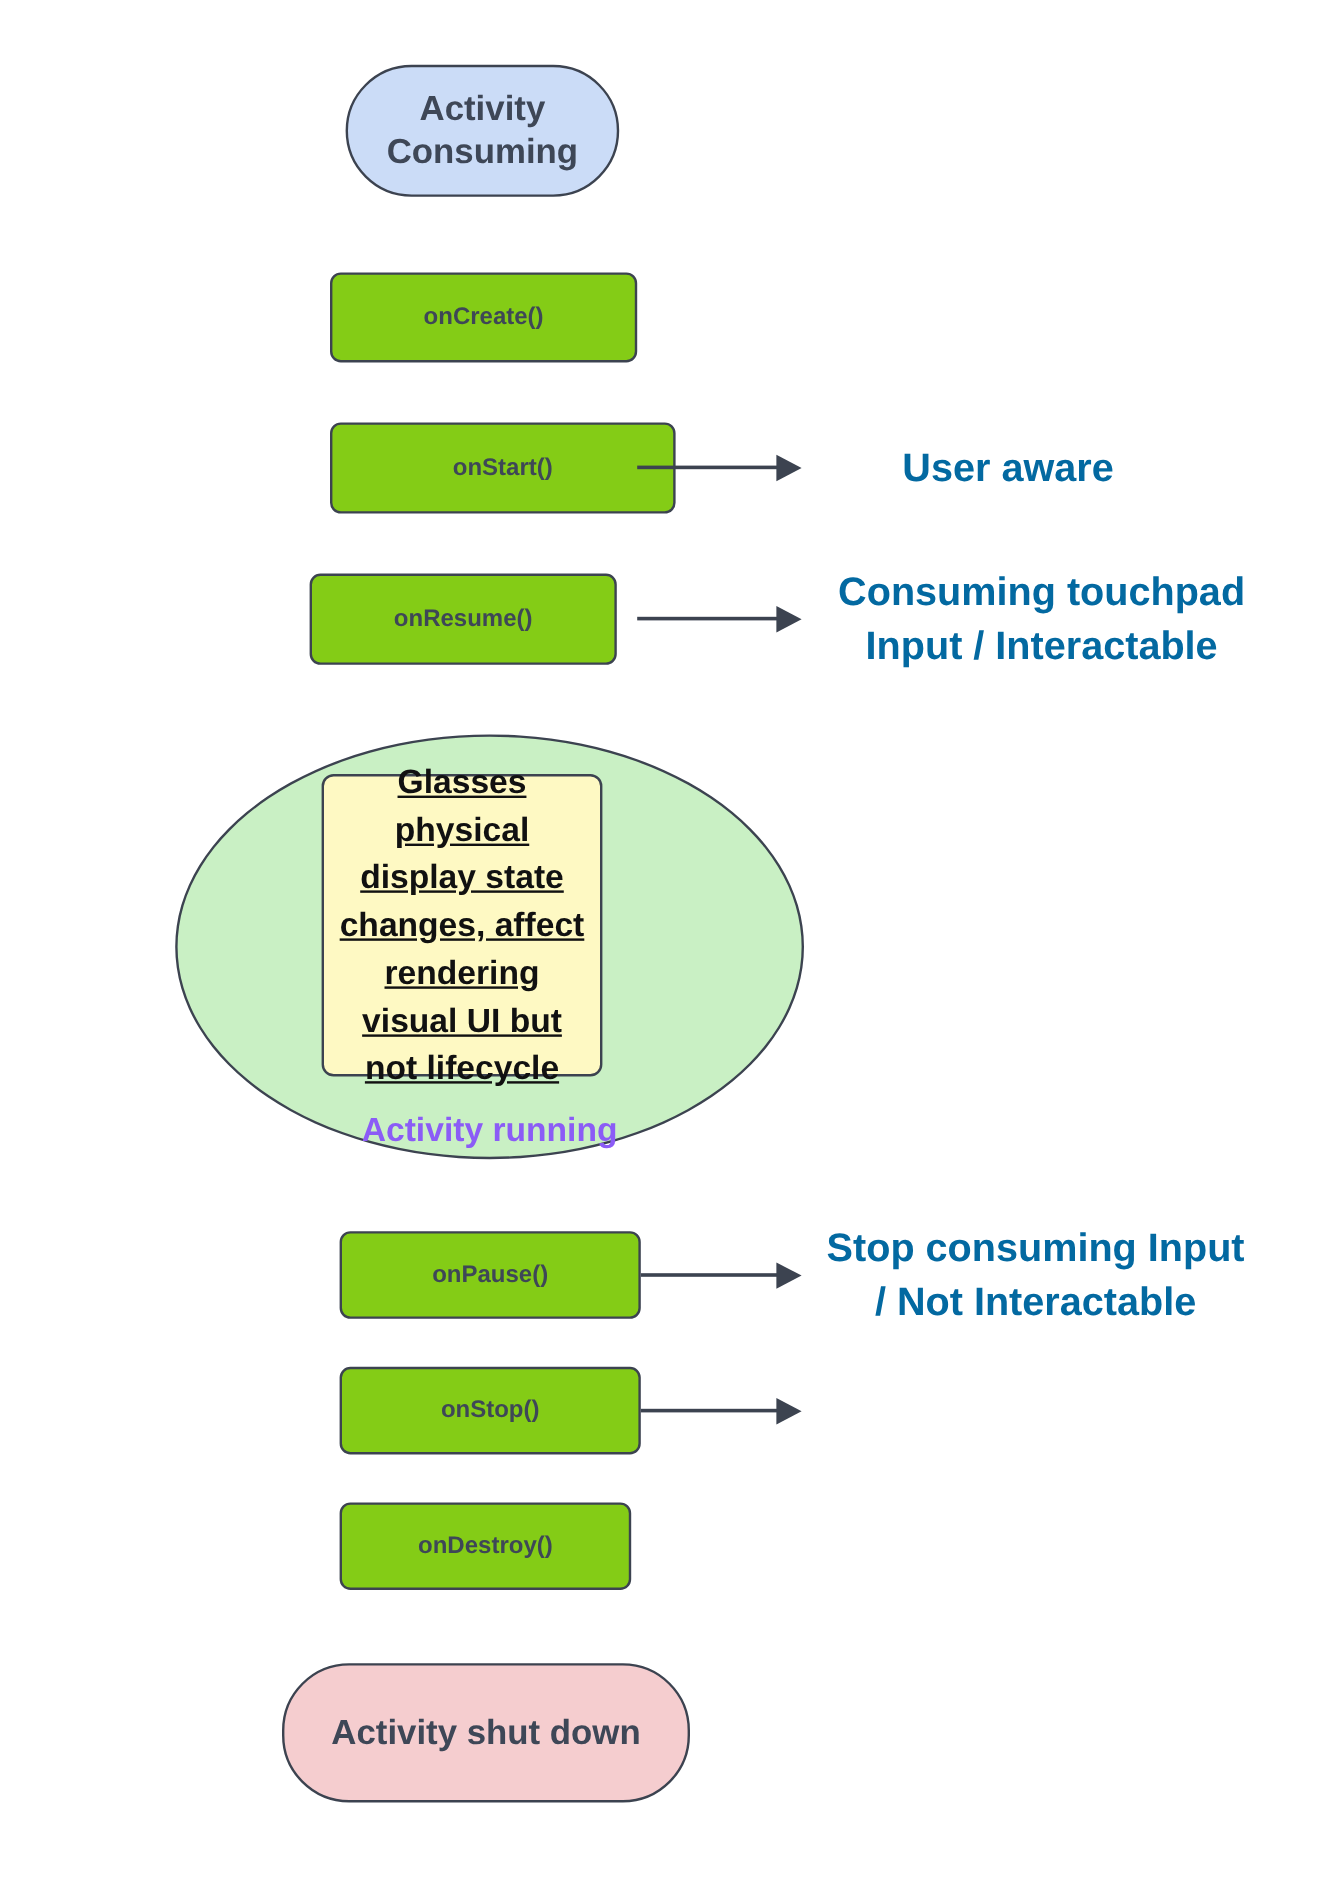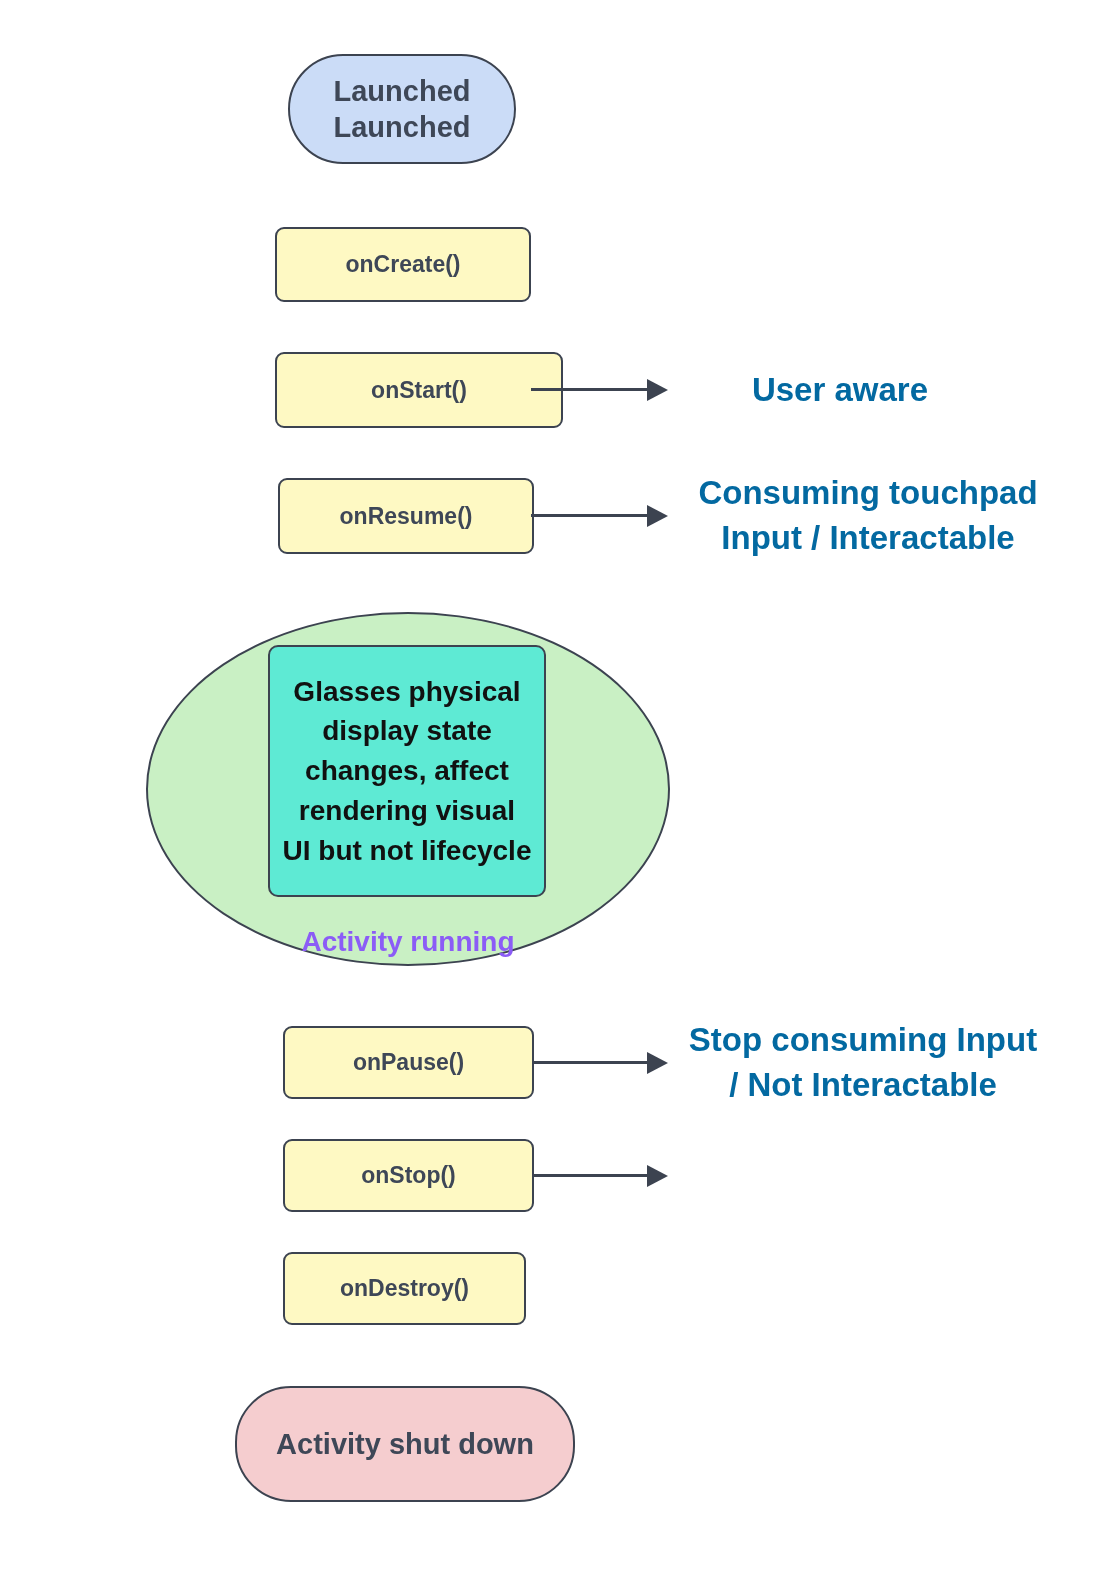--- a/index.html
+++ b/index.html
@@ -23,30 +23,30 @@
     background:#cbdcf7;border-radius:55px;
     font-size:29px;line-height:1.25;padding:0 30px;box-sizing:border-box;
   }
   .pill.end{
     left:235px;top:1386px;width:336px;height:112px;
     background:#f5cdcf;border-radius:56px;
     font-size:29px;
   }
   .box{
     position:absolute;
-    background:#fef9c3;
+    background:#84cc16;
     border:2.5px solid #3c4350;
     border-radius:9px;
     display:flex;align-items:center;justify-content:center;
-    font-weight:bold;font-size:23px;color:#3e4757;
+    font-weight:bold;font-size:20px;color:#3e4757;
     box-sizing:border-box;
   }
   .box.oncreate{left:275px;top:227px;width:256px;height:75px;}
   .box.onstart{left:275px;top:352px;width:288px;height:76px;}
-  .box.onresume{left:278px;top:478px;width:256px;height:76px;}
+  .box.onresume{left:258px;top:478px;width:256px;height:76px;}
   .box.onpause{left:283px;top:1026px;width:251px;height:73px;}
   .box.onstop{left:283px;top:1139px;width:251px;height:73px;}
   .box.ondestroy{left:283px;top:1252px;width:243px;height:73px;}
   .arrow-line{
     position:absolute;height:3px;background:#3c4350;
   }
   .arrow-head{
     position:absolute;width:0;height:0;
     border-top:11px solid transparent;
     border-bottom:11px solid transparent;
@@ -65,42 +65,42 @@
   .ellipse{
     position:absolute;
     left:146px;top:612px;width:524px;height:354px;
     background:#c9f0c4;
     border:2.5px solid #3c4350;
     border-radius:50%;
     box-sizing:border-box;
   }
   .note-box{
     position:absolute;
-    left:268px;top:645px;width:278px;height:252px;
-    background:#5eead4;
+    left:268px;top:645px;width:234px;height:252px;
+    background:#fef9c3;
     border:2.5px solid #3c4350;
     border-radius:10px;
     display:flex;align-items:center;justify-content:center;
     text-align:center;
     font-weight:bold;font-size:28px;color:#111111;line-height:1.42;
-    padding:4px 12px;box-sizing:border-box;
+    padding:4px 12px;box-sizing:border-box;text-decoration:underline;
   }
   .ellipse-caption{
     position:absolute;
     left:146px;top:922px;width:524px;height:40px;
     display:flex;align-items:center;justify-content:center;
     font-weight:bold;font-size:28px;color:#8b5cf6;
   }
 </style>
 </head>
 <body>
 
 <div id="canvas">
 
-  <div class="pill start">Launched Launched</div>
+  <div class="pill start">Activity Consuming</div>
 
   <div class="box oncreate">onCreate()</div>
 
   <div class="box onstart">onStart()</div>
   <div class="arrow-line" style="left:531px;top:388px;width:117px;"></div>
   <div class="arrow-head" style="left:647px;top:379px;"></div>
   <div class="annotation ann-user-aware">User aware</div>
 
   <div class="box onresume">onResume()</div>
   <div class="arrow-line" style="left:531px;top:514px;width:117px;"></div>

